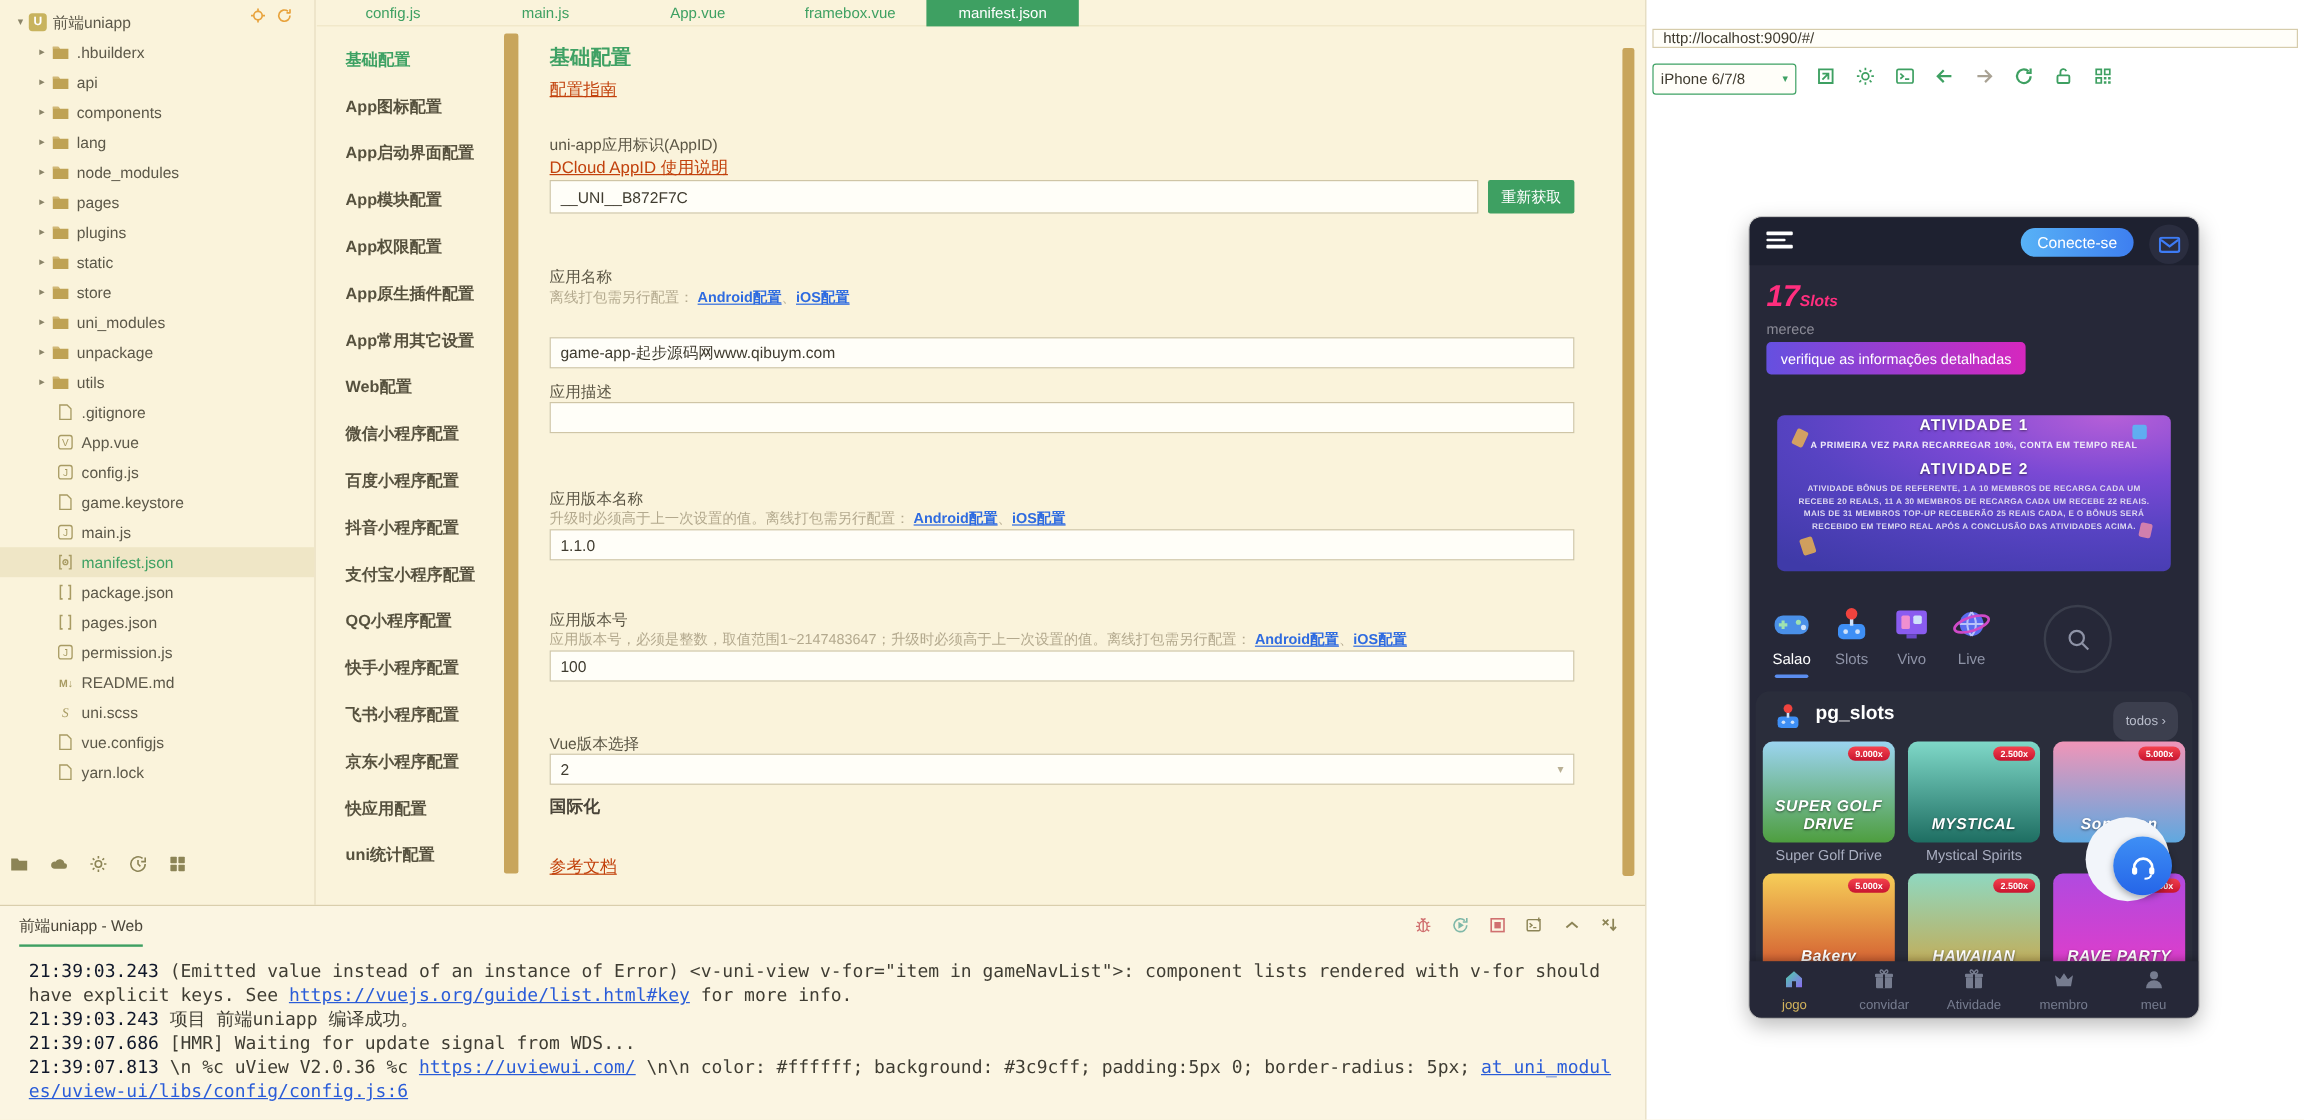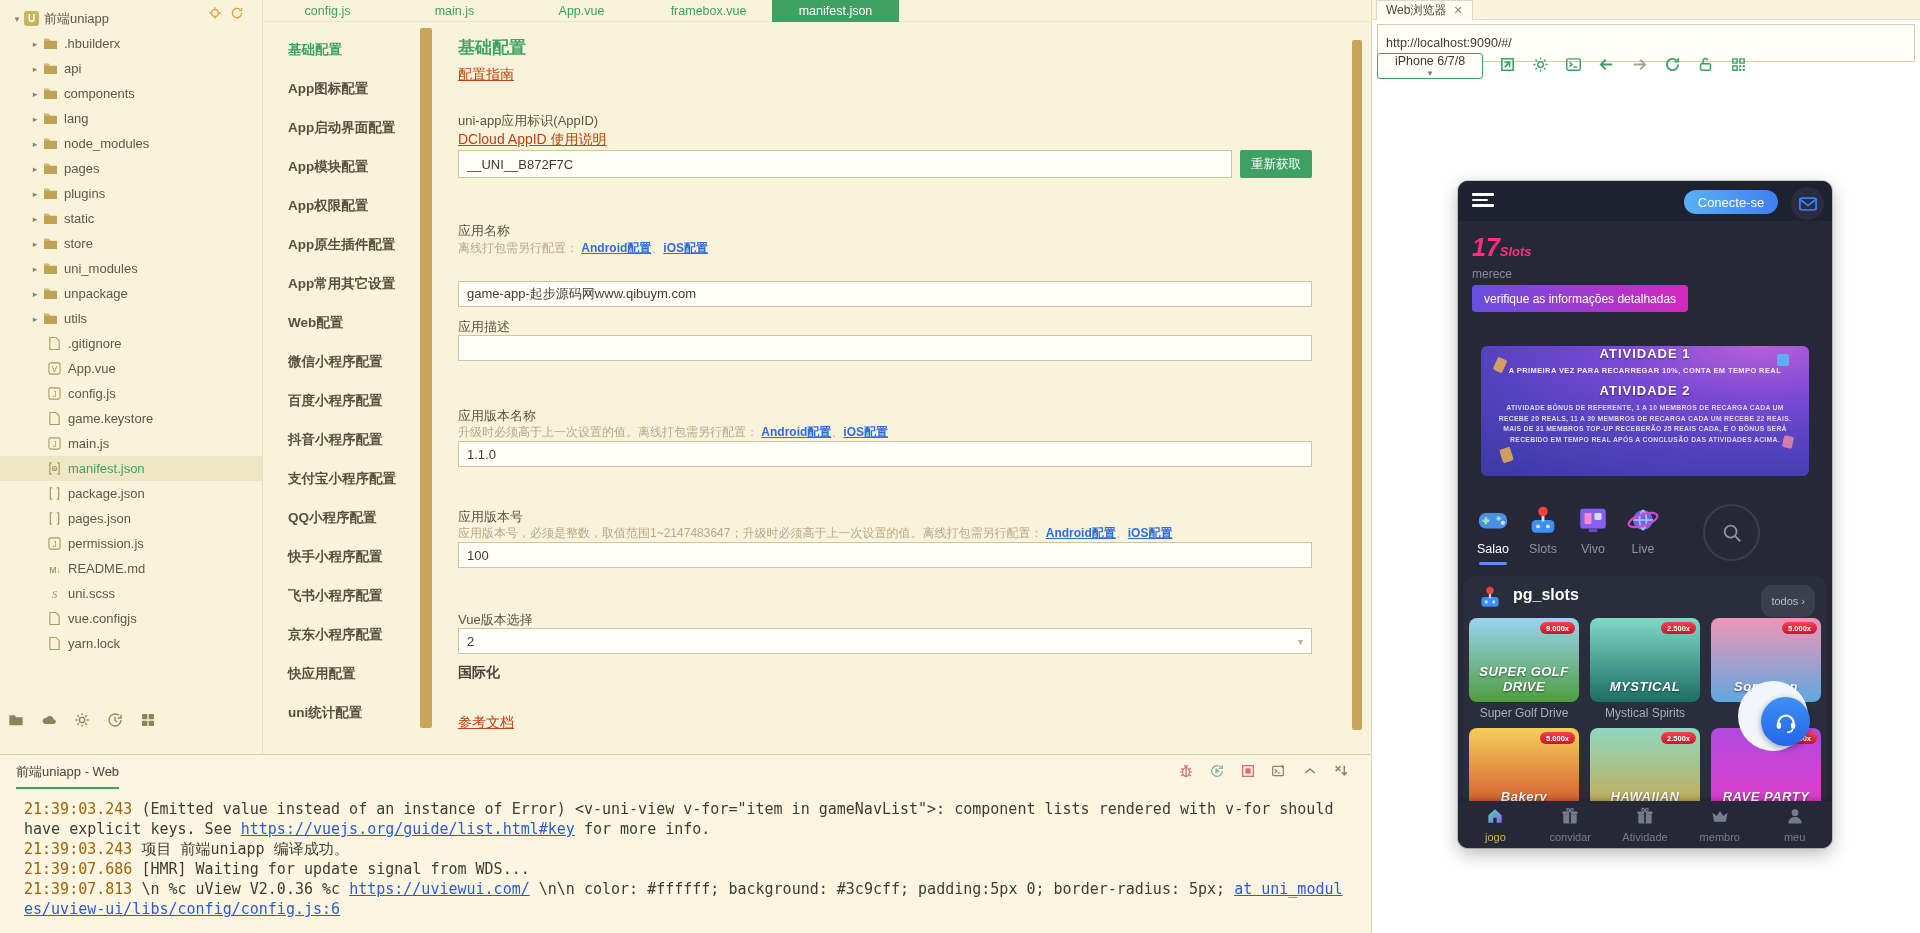--- a/index.html
+++ b/index.html
@@ -56,27 +56,27 @@
   .f-h2 { position:absolute; left:0; font-size:14px; font-weight:bold; color:#4A4539; }
 
   
   #right { position:absolute; left:1371px; top:0; width:549px; height:933px; background:#fff;
     border-left:1px solid #E0D6B6; }
   #rtabs { position:absolute; left:0; top:0; width:100%; height:20px; background:#FAF3DB;
     border-bottom:1px solid #EDE3C4; display:flex; }
   #rtab { margin-left:4px; height:20px; padding:0 9px; background:#FFFDF4; border:1px solid #E3D9B9;
     border-bottom:none; display:flex; align-items:center; gap:7px; font-size:12px; color:#4A4539; cursor:pointer; }
   #rtab .x { color:#8A846E; font-size:11px; cursor:pointer; }
-  #urlbar { position:absolute; left:5px; top:24px; width:538px; height:38px; background:#FFFEF9;
+  #urlbar { position:absolute; left:5px; top:24px; width:538px; height:16px; background:#FFFEF9;
     border:1px solid #D6CCAC; font-size:12.5px; color:#3F3B2F; padding:0 8px;
     font-family:"Liberation Sans",sans-serif; }
   #rtools { position:absolute; left:5px; top:52px; width:538px; height:28px; display:flex; align-items:center; }
-  #device { width:106px; height:26px; border:1.5px solid #3EA164; border-radius:3px; display:flex;
+  #device { width:120px; height:26px; border:1.5px solid #3EA164; border-radius:3px; display:flex;
     align-items:center; justify-content:space-between; padding:0 6px; font-size:12.5px; color:#3F3B2F;
-    background:#FFFEF9; cursor:pointer;flex-direction:column; }
+    background:#FFFEF9; cursor:pointer; }
   #device .caret { color:#3EA164; font-size:9px; font-family:"DejaVu Sans",sans-serif; }
   .btool { margin-left:16px; color:#3EA062; cursor:pointer; }
   .btool svg { width:17px; height:17px; }
   .btool.muted { color:#A9A294; }
 
   
   #phone { position:absolute; left:86px; top:181px; width:374px; height:667px; background:#262838;
     border-radius:10px; overflow:hidden; box-shadow:0 0 0 1px rgba(0,0,0,.18), 0 6px 18px rgba(0,0,0,.28); }
   #ph-header { position:absolute; left:0; top:0; width:100%; height:40px; background:#1E2130; }
   #hamburger { position:absolute; left:14px; top:12px; width:22px; height:16px; cursor:pointer; }
@@ -151,21 +151,21 @@
     border-top:1px solid #D9CEAC; }
   #con-tab { position:absolute; left:16px; top:8px; font-size:13px; color:#4A4539;
     padding-bottom:6px; border-bottom:2px solid #3EA062; cursor:pointer; }
   #con-tools { position:absolute; right:22px; top:8px; display:flex; gap:15px; align-items:center; }
   #con-tools .icn { cursor:pointer; }
   #con-tools svg { width:16px; height:16px; }
   .c-red { color:#D07070; } .c-teal { color:#7FB8A8; } .c-olive { color:#8C8456; }
   #con-body { position:absolute; left:24px; top:44px; right:10px;
     font-family:"DejaVu Sans Mono", monospace; font-size:15px; line-height:20px; color:#3F3D33; }
   .cline { white-space:pre; }
-  .cline .time { color:#a16207; }
+  .cline .time { color:#0f172a; }
   .cline .link { color:#2A5CD8; text-decoration:underline; cursor:pointer; }
 
   .icn { display:inline-flex; align-items:center; justify-content:center; }
 </style>
 </head>
 <body>
 
 <div id="sidebar">
   <div id="sb-top-icons">
       <span class="icn ">
@@ -514,26 +514,20 @@
       <span>2</span>
       <span class="caret">▾</span>
     </div>
 
     <div class="f-h2" style="top:664px;">国际化</div>
     <a class="f-link abs" style="left:0; top:714px;">参考文档</a>
   </div>
 </div>
 
 <div id="right">
-  <div id="rtabs">
-    <div id="rtab">
-      <span>Web浏览器</span>
-      <span class="x">✕</span>
-    </div>
-  </div>
   <input id="urlbar" value="http://localhost:9090/#/" style="">
   <div id="rtools">
     <div id="device">
       <span>iPhone 6/7/8</span>
       <span class="caret">▾</span>
     </div>
     <span id="btool-row" style="display:flex;">
         <span class="btool"><svg viewBox="0 0 24 24" fill="none" stroke="currentColor" stroke-width="2.2">
             <path d="M4 4h16v16H4z"></path>
             <path d="M15 9l-7 7M15 16V9H8"></path>

